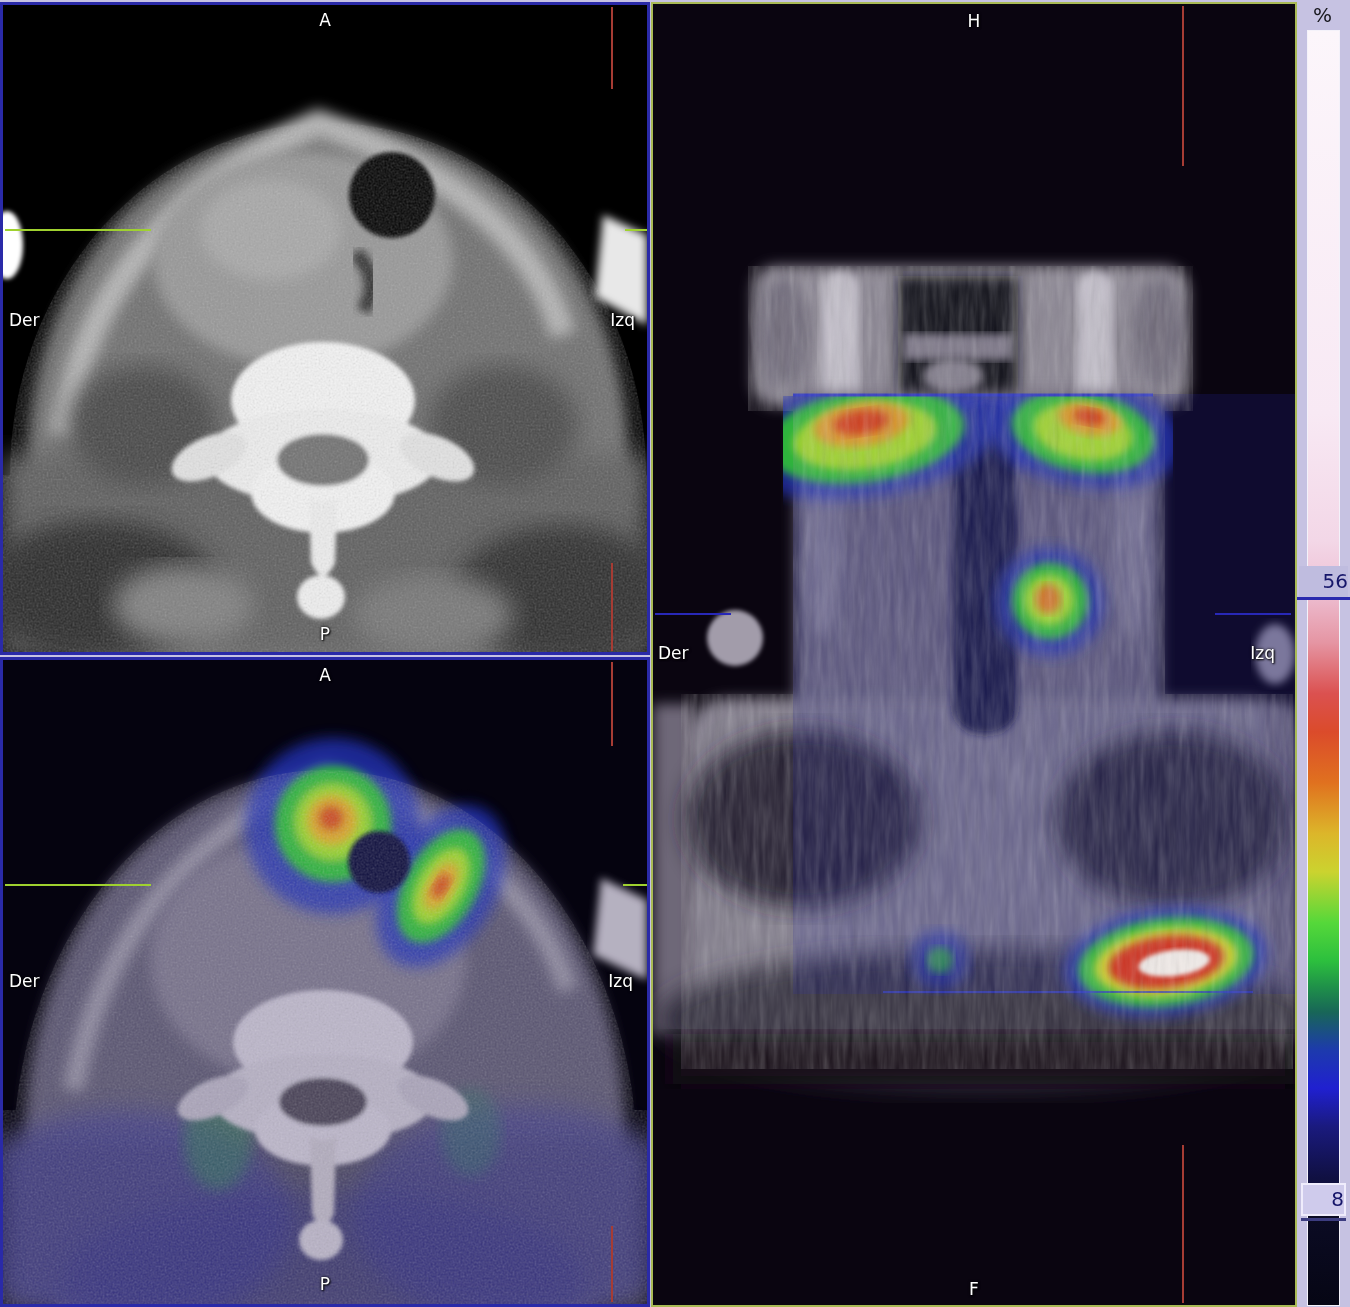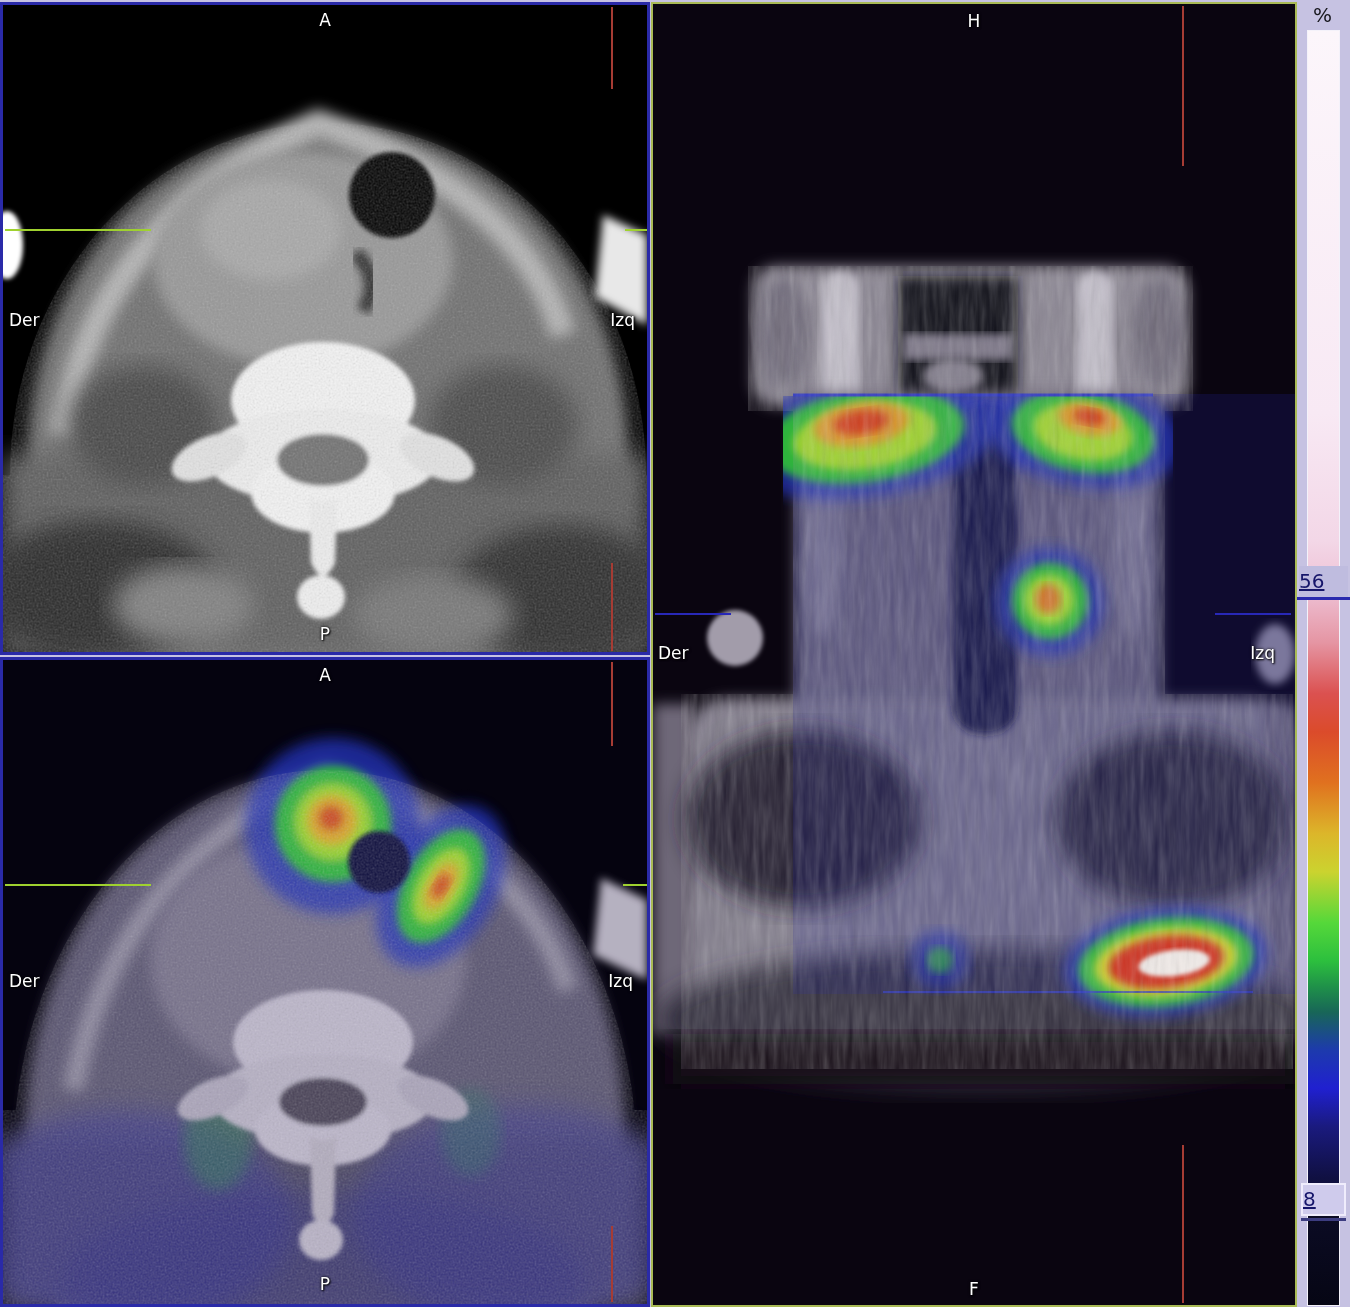--- a/index.html
+++ b/index.html
@@ -27,21 +27,21 @@
   .cbar .bar{
     position:absolute;left:10px;top:30px;width:31px;height:1274px;
     border:1px solid #f4f2fa;
     background:linear-gradient(to bottom,
       #fcf6fb 0%, #f8e9f4 30%, #f3d7e7 40%, #eec0d4 44%, #e595a3 48%,
       #db5150 52%, #db4b2b 55%, #e0711f 59%, #dcb62a 63%, #cbd32f 66%,
       #55d83a 70%, #2cbf3e 73%, #1f9149 75%, #186657 77%, #1d3aad 80%,
       #2020d0 83%, #1a1a7e 86%, #101042 90%, #0b0b24 93%, #060614 100%);
   }
   .thr{
-    position:absolute;color:#16166a;font-size:20px;text-align:left;z-index:7;text-decoration:underline;
+    position:absolute;color:#16166a;font-size:20px;text-align:right;z-index:7;
   }
   .thr.upper{left:2px;top:566px;width:49px;height:31px;line-height:31px;background:#bfbcdf;}
   .thr-underline-upper{position:absolute;left:0;top:597px;width:53px;height:3px;background:#2a2aae;z-index:7;}
   .thr.lower{left:4px;top:1183px;width:41px;height:29px;line-height:29px;background:#cfcbec;border:2px solid #efecfc;}
   .thr-underline-lower{position:absolute;left:4px;top:1218px;width:45px;height:3px;background:#3c3c80;z-index:7;}
 </style>
 </head>
 <body>
 
 <div id="app">

